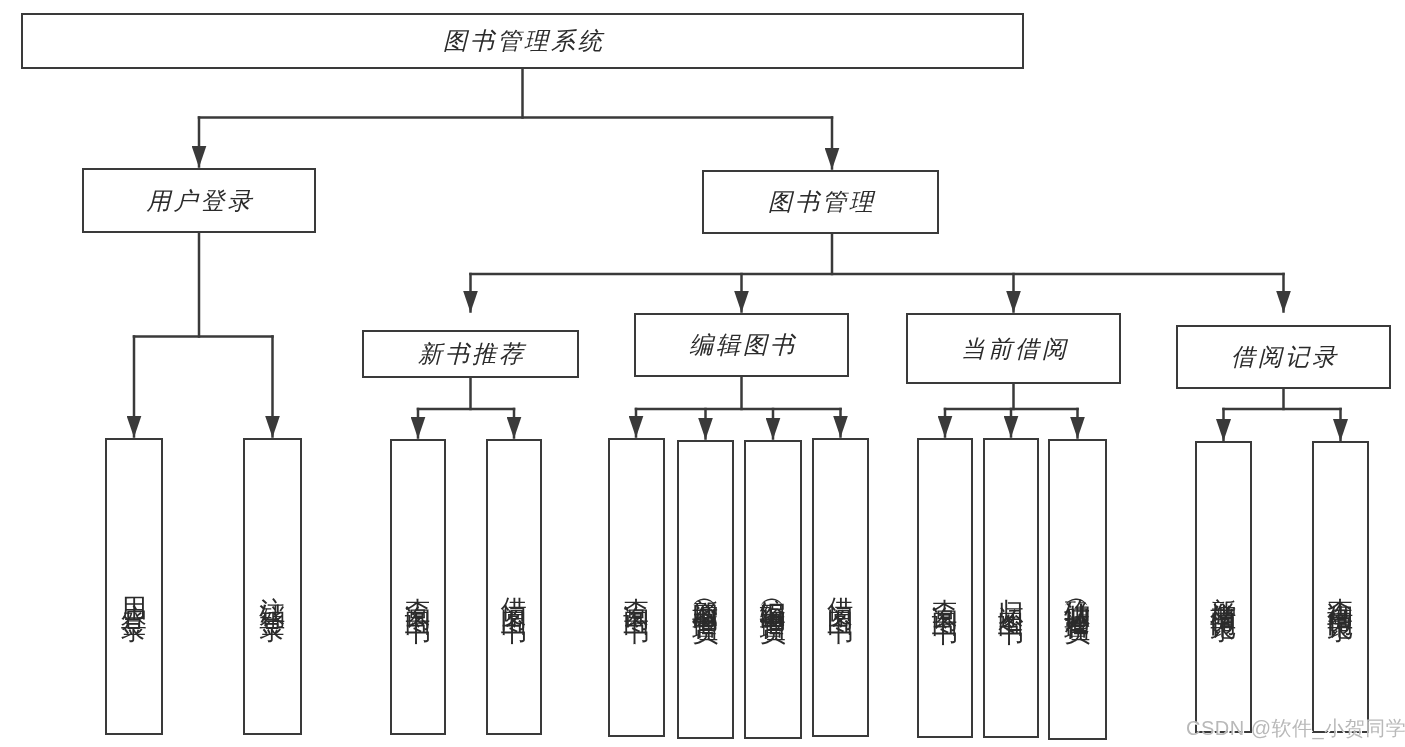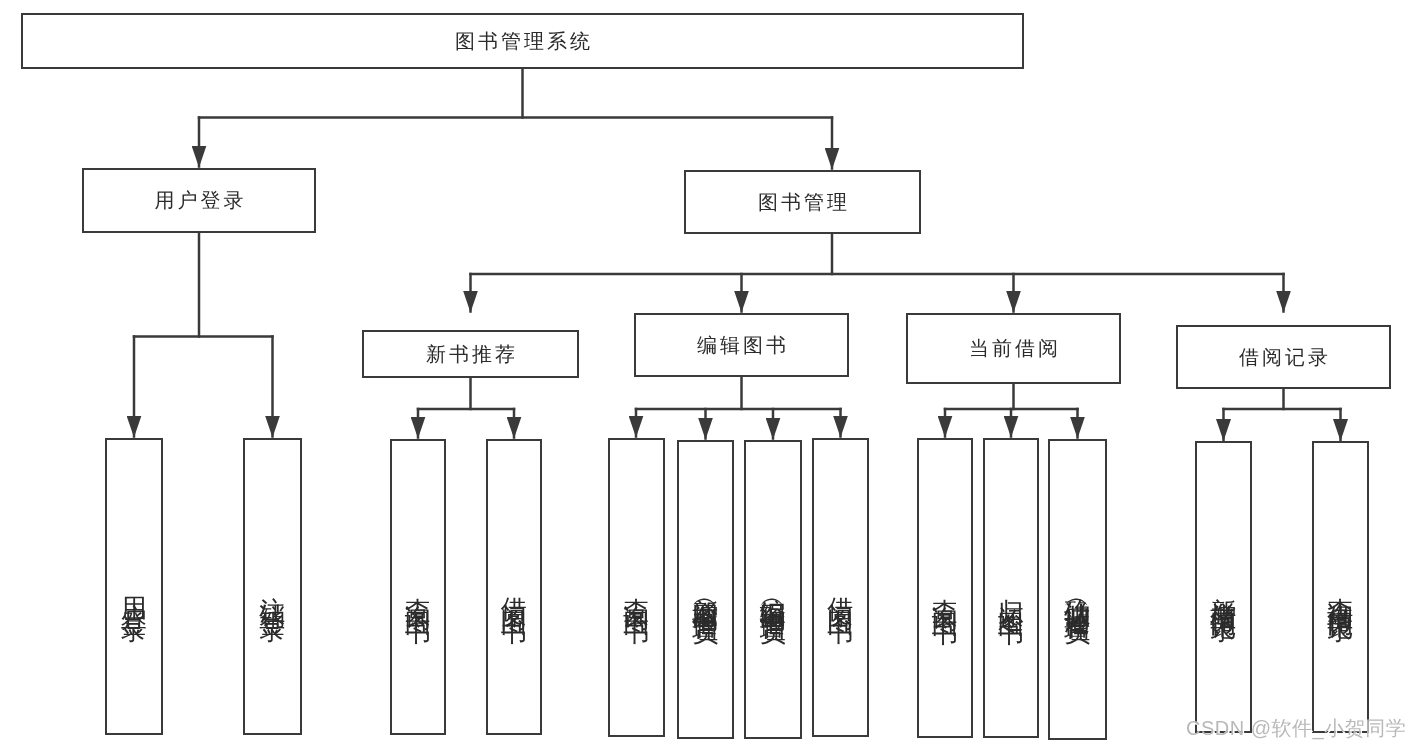--- a/index.html
+++ b/index.html
@@ -18,22 +18,22 @@
   .ahead{fill:var(--line);}
   .hbox,.vbox{
     position:absolute;
     box-sizing:border-box;
     border:2.5px solid var(--line);
     background:#fff;
     display:flex;align-items:center;justify-content:center;
     color:var(--text);
   }
   .hlabel{
-    font-size:20px;letter-spacing:3px;margin-right:-3px;
-    white-space:nowrap;color:var(--text);
+    font-size:24px;letter-spacing:3px;margin-right:-3px;
+    white-space:nowrap;color:var(--text);font-style:italic;
   }
   .vlabel{
     writing-mode:vertical-rl;
     font-size:26px;line-height:1.1;
     color:var(--text);
     white-space:nowrap;
   }
   .v4{letter-spacing:7px;margin-bottom:-7px;}
   .v6{letter-spacing:4px;margin-bottom:-4px;}
   .v9{letter-spacing:3px;margin-bottom:-3px;}
@@ -99,21 +99,21 @@
     <path class="cline" d="M1340.5,409 V440" marker-end="url(#arw)"></path>
   </svg>
 
   <div class="hbox" style="left:21px;top:13px;width:1003px;height:56px">
     <span class="hlabel">图书管理系统</span>
   </div>
 
   <div class="hbox" style="left:82px;top:168px;width:234px;height:65px">
     <span class="hlabel">用户登录</span>
   </div>
-  <div class="hbox" style="left:684px;top:170px;width:237px;height:64px">
+  <div class="hbox" style="left:702px;top:170px;width:237px;height:64px">
     <span class="hlabel">图书管理</span>
   </div>
 
   <div class="hbox" style="left:362px;top:330px;width:217px;height:48px">
     <span class="hlabel">新书推荐</span>
   </div>
   <div class="hbox" style="left:634px;top:313px;width:215px;height:64px">
     <span class="hlabel">编辑图书</span>
   </div>
   <div class="hbox" style="left:906px;top:313px;width:215px;height:71px">

